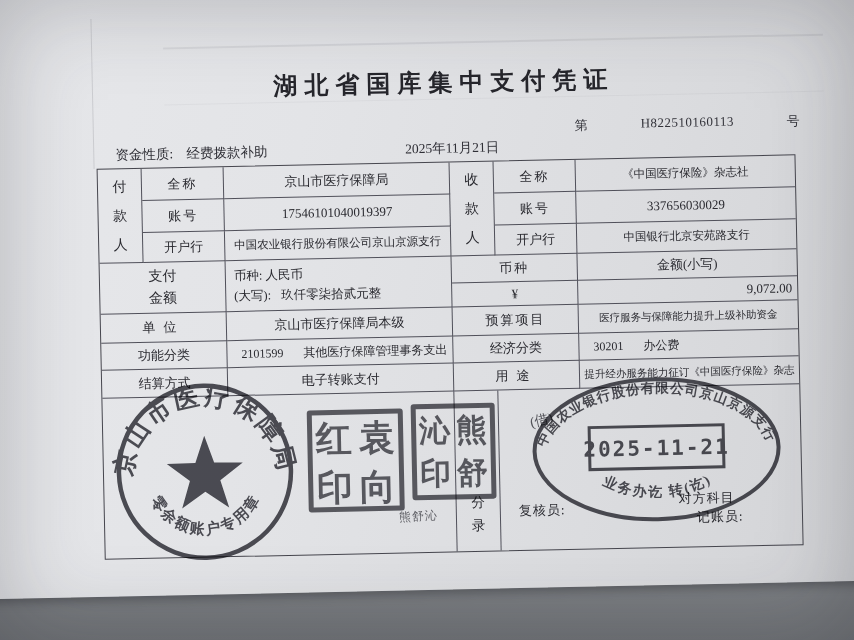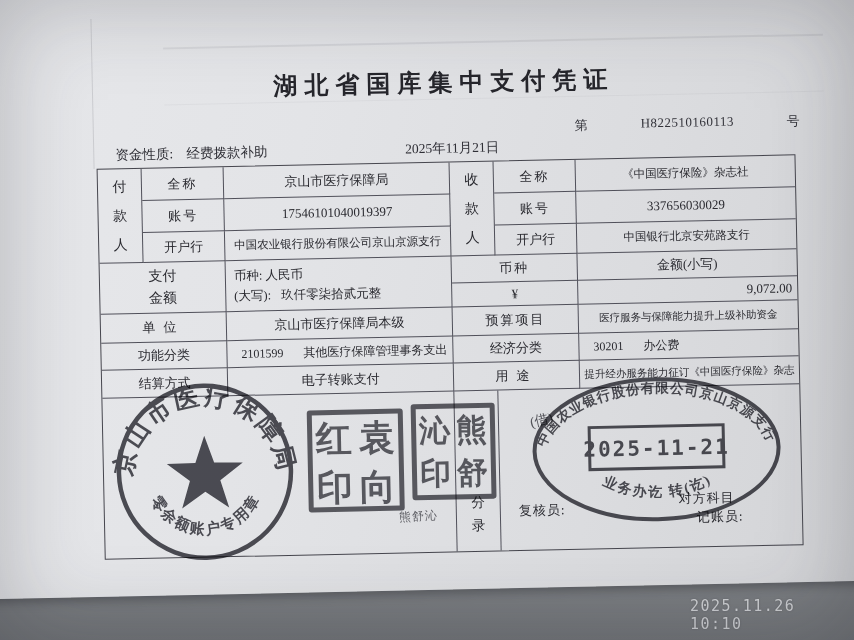--- a/index.html
+++ b/index.html
@@ -257,14 +257,13 @@
         <textPath href="#ovalTop" startOffset="50%" text-anchor="middle">中国农业银行股份有限公司京山京源支行</textPath>
       </text>
       <text font-size="14" font-weight="bold" fill="#36363e" letter-spacing="2" font-family="Liberation Serif, DejaVu Serif, serif">
         <textPath href="#ovalBot" startOffset="50%" text-anchor="middle">业务办讫 转(讫)</textPath>
       </text>
       <rect x="68" y="59" width="134" height="42" fill="none" stroke="#36363e" stroke-width="3"></rect>
       <text x="135" y="88" text-anchor="middle" font-size="21" font-weight="bold" fill="#36363e" letter-spacing="2" font-family="DejaVu Sans Mono, Liberation Mono, monospace">2025-11-21</text>
     </svg>
   </div>
 
-  <div class="photo-timestamp">2025.11.26  10:10</div>
 </div>
 
 </body></html>

